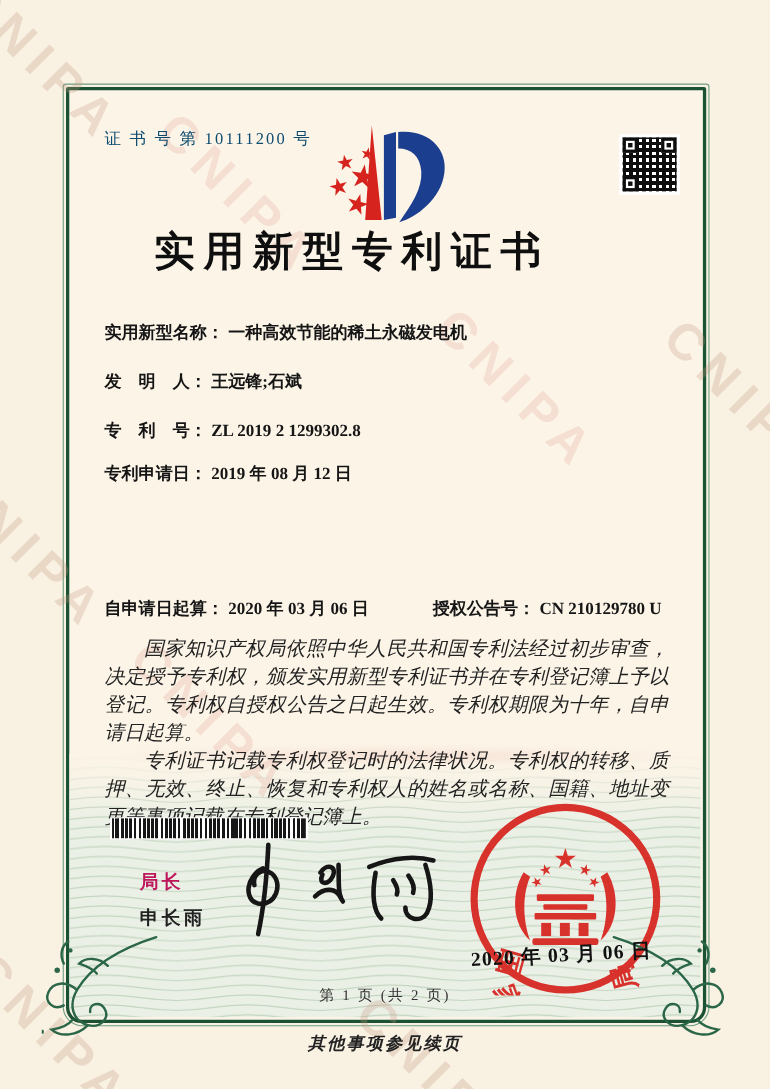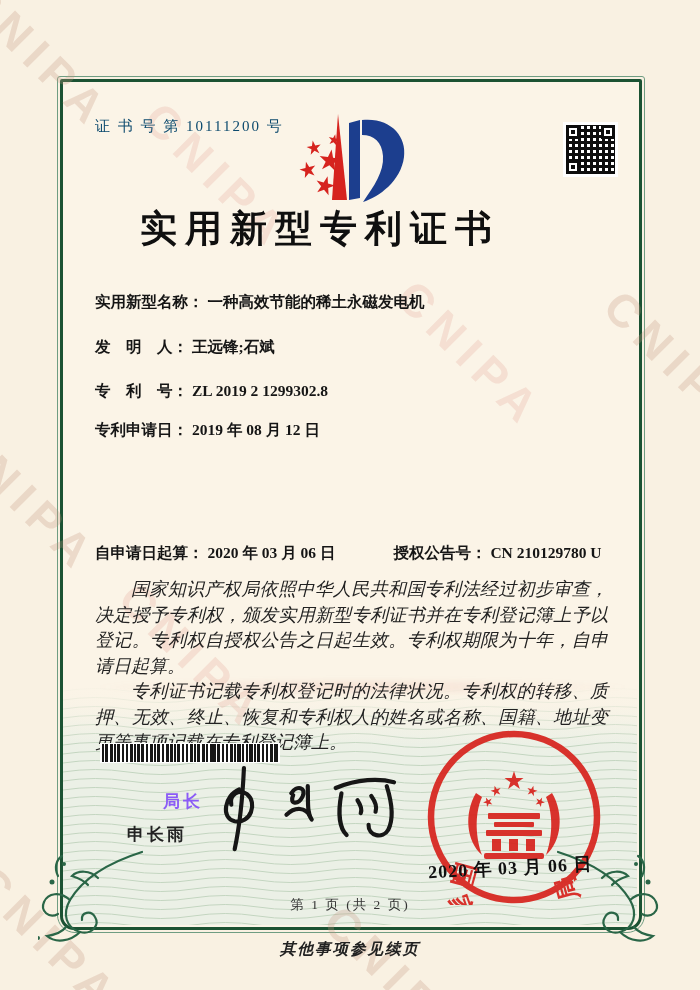--- a/index.html
+++ b/index.html
@@ -84,21 +84,21 @@
     z-index:5;padding:1px 2px;box-sizing:border-box;
   }
   .barcode .bars{
     width:100%;height:100%;
     background-image:
       repeating-linear-gradient(90deg,#161616 0 2px,transparent 2px 4px),
       repeating-linear-gradient(90deg,#161616 0 1px,transparent 1px 5px),
       repeating-linear-gradient(90deg,transparent 0 3px,#161616 3px 4px,transparent 4px 9px);
   }
   .sig-role{position:absolute;left:127px;top:790px;font-size:17px;font-weight:700;
-    font-family:"Liberation Sans","DejaVu Sans",sans-serif;color:#8b5cf6;z-index:5;letter-spacing:3px;margin-left:36px;}
+    font-family:"Liberation Sans","DejaVu Sans",sans-serif;color:#be185d;z-index:5;letter-spacing:3px;}
   .sig-name{position:absolute;left:127px;top:823px;font-size:17px;font-weight:700;
     font-family:"Liberation Sans","DejaVu Sans",sans-serif;color:#222;z-index:5;letter-spacing:3px;}
   .sig-script{position:absolute;left:212px;top:760px;z-index:5;transform:rotate(-2deg);}
   .visually-hidden{position:absolute;width:1px;height:1px;overflow:hidden;clip:rect(0 0 0 0);}
   
   .seal{position:absolute;left:426px;top:729px;z-index:6;opacity:0.93;}
   .seal-date{
     position:absolute;left:428px;top:855px;width:200px;z-index:7;
     font-size:18px;font-weight:700;letter-spacing:1px;color:#111;
     transform:rotate(-3deg);white-space:nowrap;

